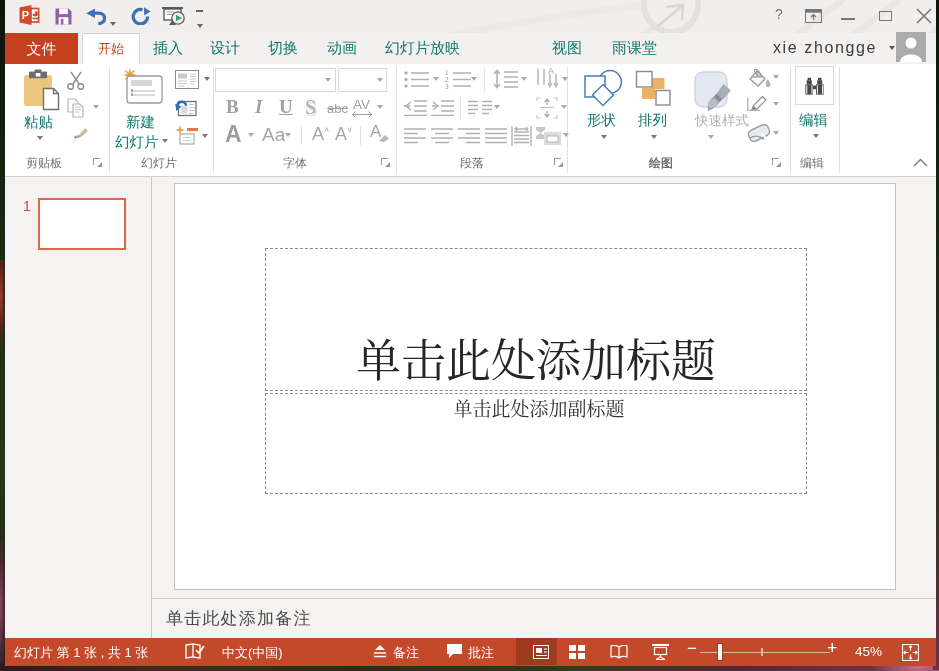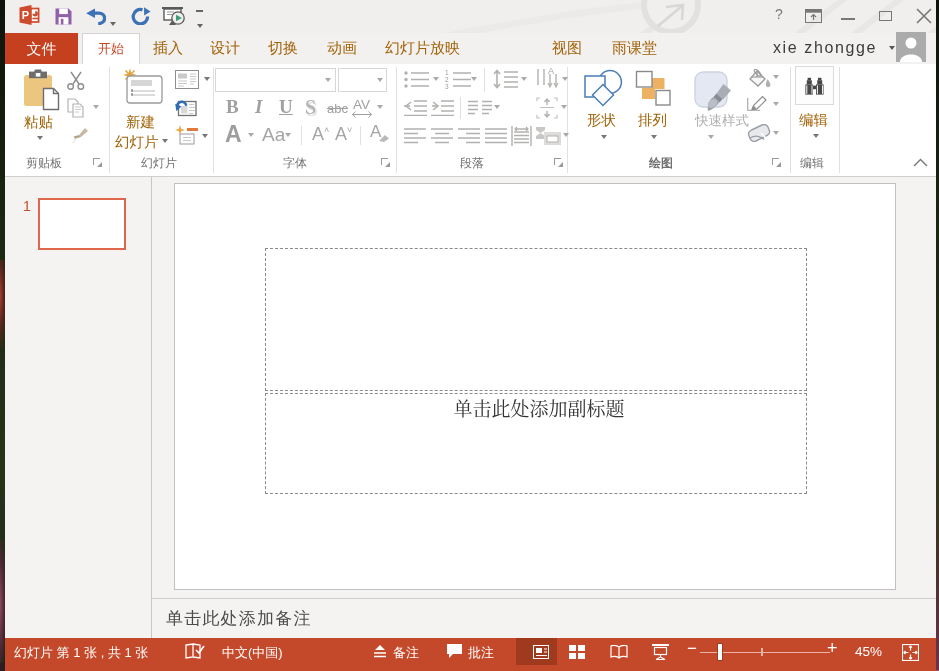--- a/index.html
+++ b/index.html
@@ -5,23 +5,23 @@
 html,body{width:939px;height:671px;overflow:hidden;}
 body{font-family:"Liberation Sans",sans-serif;position:relative;background:#10180c;}
 #desk{position:absolute;inset:0;background:linear-gradient(180deg,#0d130a 0%,#1c2a12 40%,#27341a 70%,#1a2410 100%);}
 #win{position:absolute;left:5px;top:0;width:931px;height:666px;background:#fff;border-bottom:1px solid #9a9a9a;}
 
 #titlebar{position:absolute;left:0;top:0;width:100%;height:33px;background:#f1efee;}
 #tabrow{position:absolute;left:0;top:33px;width:100%;height:31px;background:#f3f1f0;}
 #ribbon{position:absolute;left:0;top:64px;width:100%;height:113px;background:#fff;border-bottom:1px solid #d2d0ce;}
 .vdiv{position:absolute;top:3px;height:106px;width:1px;background:#e2e0de;}
 #content{position:absolute;left:0;top:177px;width:100%;height:461px;background:#f5f3f2;}
-#statusbar{position:absolute;left:0;top:638px;width:100%;height:34px;background:#c4492b;color:#fff;}
+#statusbar{position:absolute;left:0;top:638px;width:100%;height:28px;background:#c4492b;color:#fff;}
 .abs{position:absolute;}
-.t{color:#a16207;font-size:15px;}
+.t{color:#0f766e;font-size:15px;}
 .glabel{position:absolute;color:#717171;font-size:12px;top:91px;}
 .dar{width:0;height:0;border-left:3.5px solid transparent;border-right:3.5px solid transparent;border-top:4px solid #777;display:inline-block;}
 .dar2{width:0;height:0;border-left:3.5px solid transparent;border-right:3.5px solid transparent;border-top:4px solid #a9a9a9;display:inline-block;}
 .launcher{position:absolute;width:10px;height:10px;}
 .launcher:before{content:"";position:absolute;left:0;top:0;width:6px;height:6px;border-left:1px solid #999;border-top:1px solid #999;}
 .launcher:after{content:"";position:absolute;right:1px;bottom:1px;width:5px;height:5px;background:#999;clip-path:polygon(100% 0,100% 100%,0 100%);}
 </style></head>
 <body>
 <div id="desk">
   <div class="abs" style="left:0;top:260px;width:6px;height:90px;background:radial-gradient(ellipse at 10% 40%,#a33c2e 0%,#57251c 40%,transparent 75%);"></div>
@@ -394,20 +394,21 @@
         <path d="M1 8 L7.5 1.5 L14 8" fill="none" stroke="#777" stroke-width="1.4"></path>
       </svg>
   </div>
   <div id="content">
     <div class="abs" style="left:146px;top:0;width:1px;height:461px;background:#c9c7c5;"></div>
     <div class="abs" style="left:18px;top:21px;font-size:14px;color:#ca4a2e;">1</div>
     <div class="abs" style="left:33px;top:21px;width:88px;height:52px;background:#fff;border:2px solid #e0664b;"></div>
     <div class="abs" style="left:169px;top:6px;width:722px;height:407px;background:#fff;border:1px solid #c3c1bf;">
       <div class="abs" style="left:90px;top:64px;width:542px;height:143px;border:1px dashed #8a8a8a;"></div>
       <div class="abs" style="left:90px;top:209px;width:542px;height:101px;border:1px dashed #8a8a8a;"></div>
+      <div class="abs" style="left:0;top:141px;width:722px;text-align:center;font-size:45px;color:#262626;font-family:'Liberation Serif','Noto Serif CJK SC',serif;">单击此处添加标题</div>
       <div class="abs" style="left:0;top:210px;width:728px;text-align:center;font-size:19px;color:#333;font-family:'Liberation Serif','Noto Serif CJK SC',serif;">单击此处添加副标题</div>
     </div>
     <div class="abs" style="left:146px;top:421px;width:785px;height:1px;background:#d0cecc;"></div>
     <div class="abs" style="left:161px;top:430px;font-size:17px;letter-spacing:1.2px;color:#4a4a4a;">单击此处添加备注</div>
   </div>
   <div id="statusbar">
     <div class="abs" style="left:9px;top:6px;font-size:13px;">幻灯片 第 1 张 , 共 1 张</div>
     <svg class="abs" style="left:180px;top:5px;" width="20" height="16" viewBox="0 0 20 16">
       <path d="M1 2 L8 1 L8 14 L1 15 Z M8 1 L15 2 L15 15 L8 14" fill="none" stroke="#fff" stroke-width="1.3"></path>
       <path d="M11 7 L14 10 L19 3" fill="none" stroke="#fff" stroke-width="1.6"></path>

